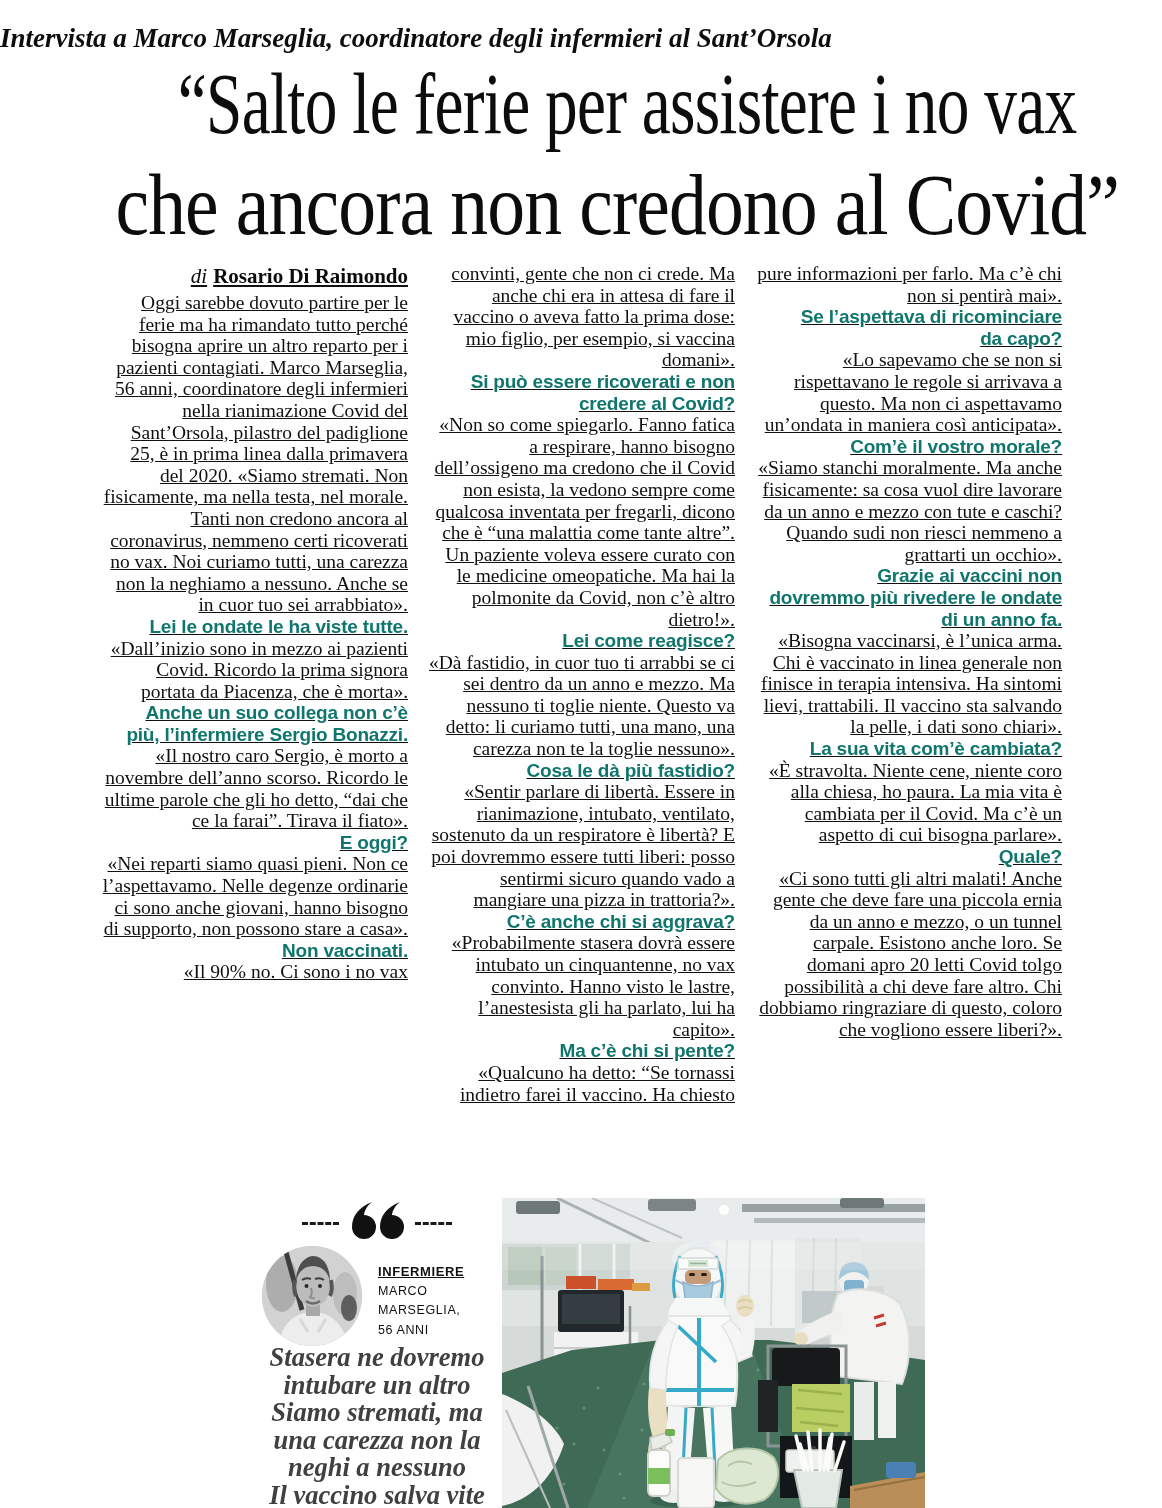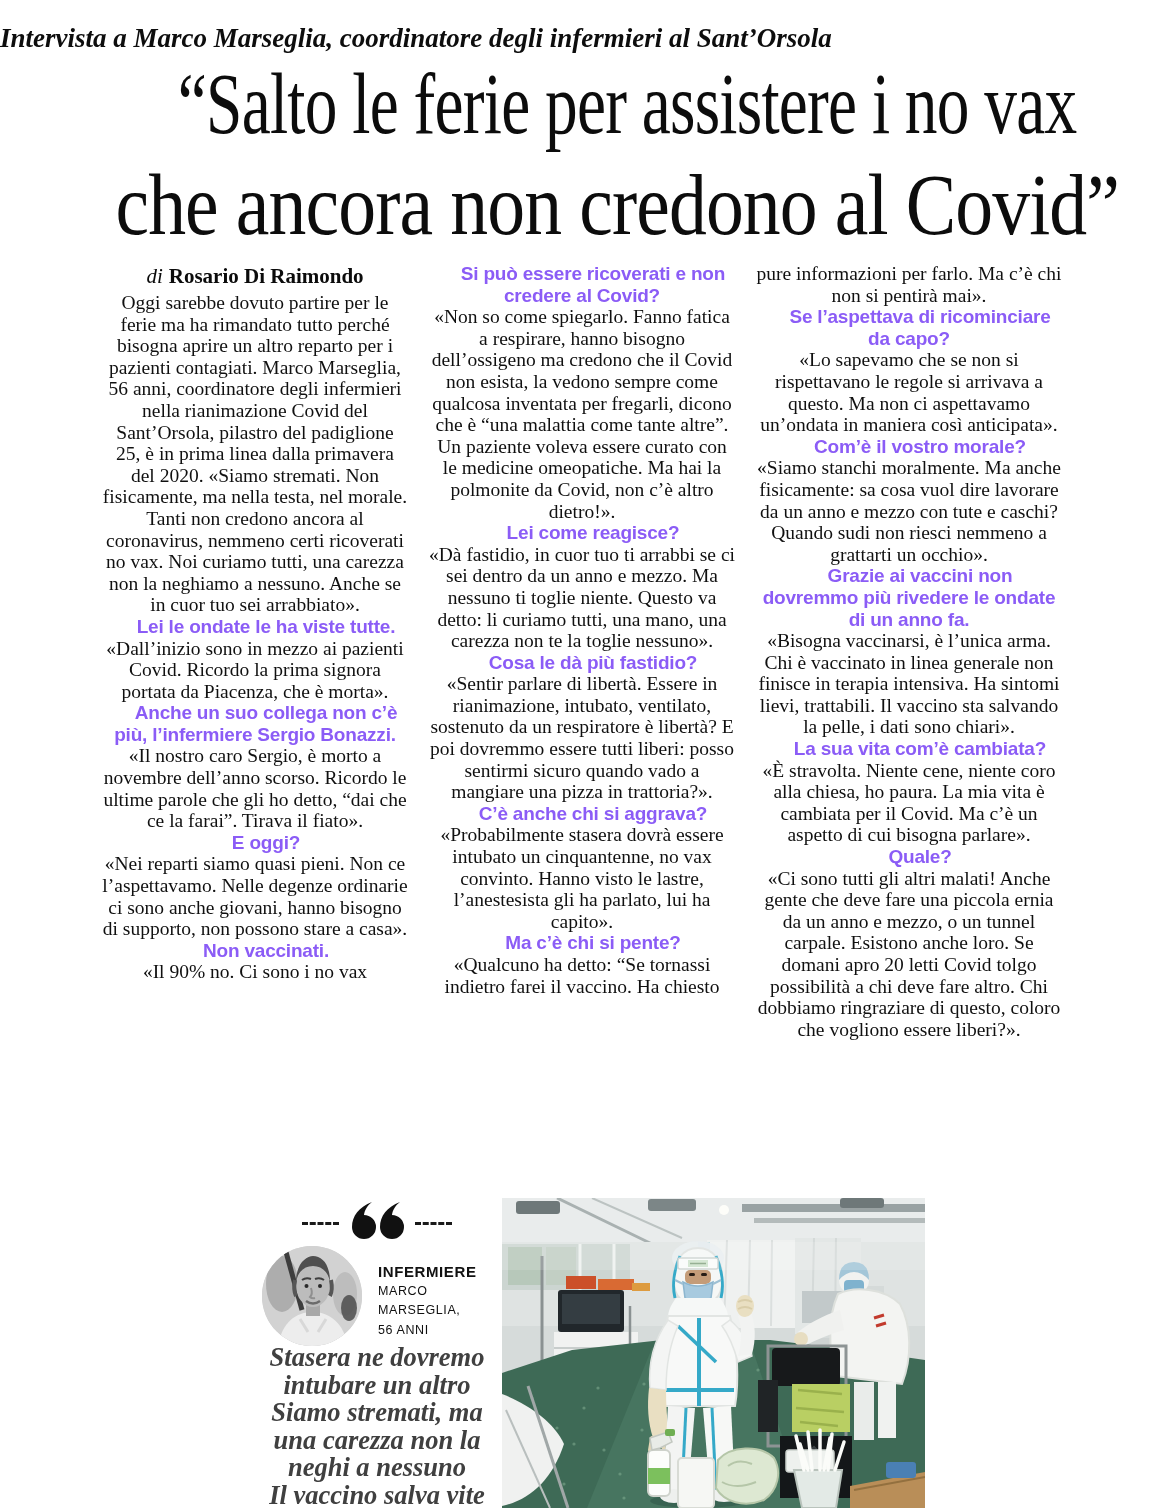--- a/index.html
+++ b/index.html
@@ -6,38 +6,38 @@
   .page{position:relative;width:1162px;height:1508px;background:#ffffff;overflow:hidden;
         color:#111;font-family:"Liberation Serif",serif;margin:0 auto;}
   .kicker{position:absolute;top:22px;left:0;width:100%;text-align:left;
           font:italic 700 27px/1.2 "Liberation Serif",serif;color:#0d0d0d;}
   .headline{position:absolute;top:54px;left:0;width:100%;text-align:center;
             font:400 86px/101px "Liberation Serif",serif;color:#0c0c0c;letter-spacing:-1px;padding-left:36px;}
   .headline .hl{display:inline-block;white-space:nowrap;transform-origin:50% 50%;}
   .hl1{transform:scaleX(.76);}
   .hl2{transform:scaleX(.88);}
   .col{position:absolute;top:263px;width:306px;font:400 19.5px/21.6px "Liberation Serif",serif;
-       color:#101010;text-align:center;}
+       color:#101010;text-align:right;text-decoration:underline;}
   .col1{left:102px;} .col2{left:429px;} .col3{left:756px;}
   .col p{margin:0;}
-  .col p.q{font:700 19px/21.6px "Liberation Sans",sans-serif;color:#8b5cf6;
+  .col p.q{font:700 19px/21.6px "Liberation Sans",sans-serif;color:#0f766e;
            text-indent:22px;letter-spacing:-.2px;}
   .byline{font-size:21px;line-height:26px;margin-bottom:3px;color:#0b0b0b;}
   .byline .pfx{font-style:italic;margin-right:6px;}
   .byline .auth{font-weight:700;}
   
   .qbox{position:absolute;left:252px;top:1202px;width:250px;}
   .qmark-row{display:flex;align-items:center;justify-content:center;gap:9px;height:42px;}
   .qdash{width:37px;height:0;border-top:3px dashed #1a1a1a;}
   .qperson{position:absolute;top:44px;left:10px;width:100px;height:100px;border-radius:50%;
            overflow:hidden;background:#cfcfcf;}
   .qperson svg{display:block;}
   .qcaption{position:absolute;top:60px;left:126px;font:400 12.5px/19.5px "Liberation Sans",sans-serif;
             letter-spacing:.6px;color:#111;white-space:nowrap;}
-  .qcaption .role{font-weight:700;font-size:15px;}
+  .qcaption .role{font-weight:700;font-size:13px;text-decoration:underline;}
   .qlines{position:absolute;top:142px;left:-14px;width:278px;text-align:center;
           font:italic 700 26.5px/27.5px "Liberation Serif",serif;color:#404040;}
   
   .photo{position:absolute;left:502px;top:1198px;width:423px;height:310px;overflow:hidden;
          background:#d6dbda;}
   .photo svg{display:block;}
 </style>
 </head>
 <body>
 
@@ -59,20 +59,21 @@
     <p class="body">«Dall’inizio sono in mezzo ai pazienti Covid. Ricordo la prima signora portata da Piacenza, che è morta».</p>
     <p class="q">Anche un suo collega non c’è più, l’infermiere Sergio Bonazzi.</p>
     <p class="body">«Il nostro caro Sergio, è morto a novembre dell’anno scorso. Ricordo le ultime parole che gli ho detto, “dai che ce la farai”. Tirava il fiato».</p>
     <p class="q">E oggi?</p>
     <p class="body">«Nei reparti siamo quasi pieni. Non ce l’aspettavamo. Nelle degenze ordinarie ci sono anche giovani, hanno bisogno di supporto, non possono stare a casa».</p>
     <p class="q">Non vaccinati.</p>
     <p class="body">«Il 90% no. Ci sono i no vax</p>
   </div>
 
   <div class="col col2">
+    <p class="body">convinti, gente che non ci crede. Ma anche chi era in attesa di fare il vaccino o aveva fatto la prima dose: mio figlio, per esempio, si vaccina domani».</p>
     <p class="q">Si può essere ricoverati e non credere al Covid?</p>
     <p class="body">«Non so come spiegarlo. Fanno fatica a respirare, hanno bisogno dell’ossigeno ma credono che il Covid non esista, la vedono sempre come qualcosa inventata per fregarli, dicono che è “una malattia come tante altre”. Un paziente voleva essere curato con le medicine omeopatiche. Ma hai la polmonite da Covid, non c’è altro dietro!».</p>
     <p class="q">Lei come reagisce?</p>
     <p class="body">«Dà fastidio, in cuor tuo ti arrabbi se ci sei dentro da un anno e mezzo. Ma nessuno ti toglie niente. Questo va detto: li curiamo tutti, una mano, una carezza non te la toglie nessuno».</p>
     <p class="q">Cosa le dà più fastidio?</p>
     <p class="body">«Sentir parlare di libertà. Essere in rianimazione, intubato, ventilato, sostenuto da un respiratore è libertà? E poi dovremmo essere tutti liberi: posso sentirmi sicuro quando vado a mangiare una pizza in trattoria?».</p>
     <p class="q">C’è anche chi si aggrava?</p>
     <p class="body">«Probabilmente stasera dovrà essere intubato un cinquantenne, no vax convinto. Hanno visto le lastre, l’anestesista gli ha parlato, lui ha capito».</p>
     <p class="q">Ma c’è chi si pente?</p>
     <p class="body">«Qualcuno ha detto: “Se tornassi indietro farei il vaccino. Ha chiesto</p>

